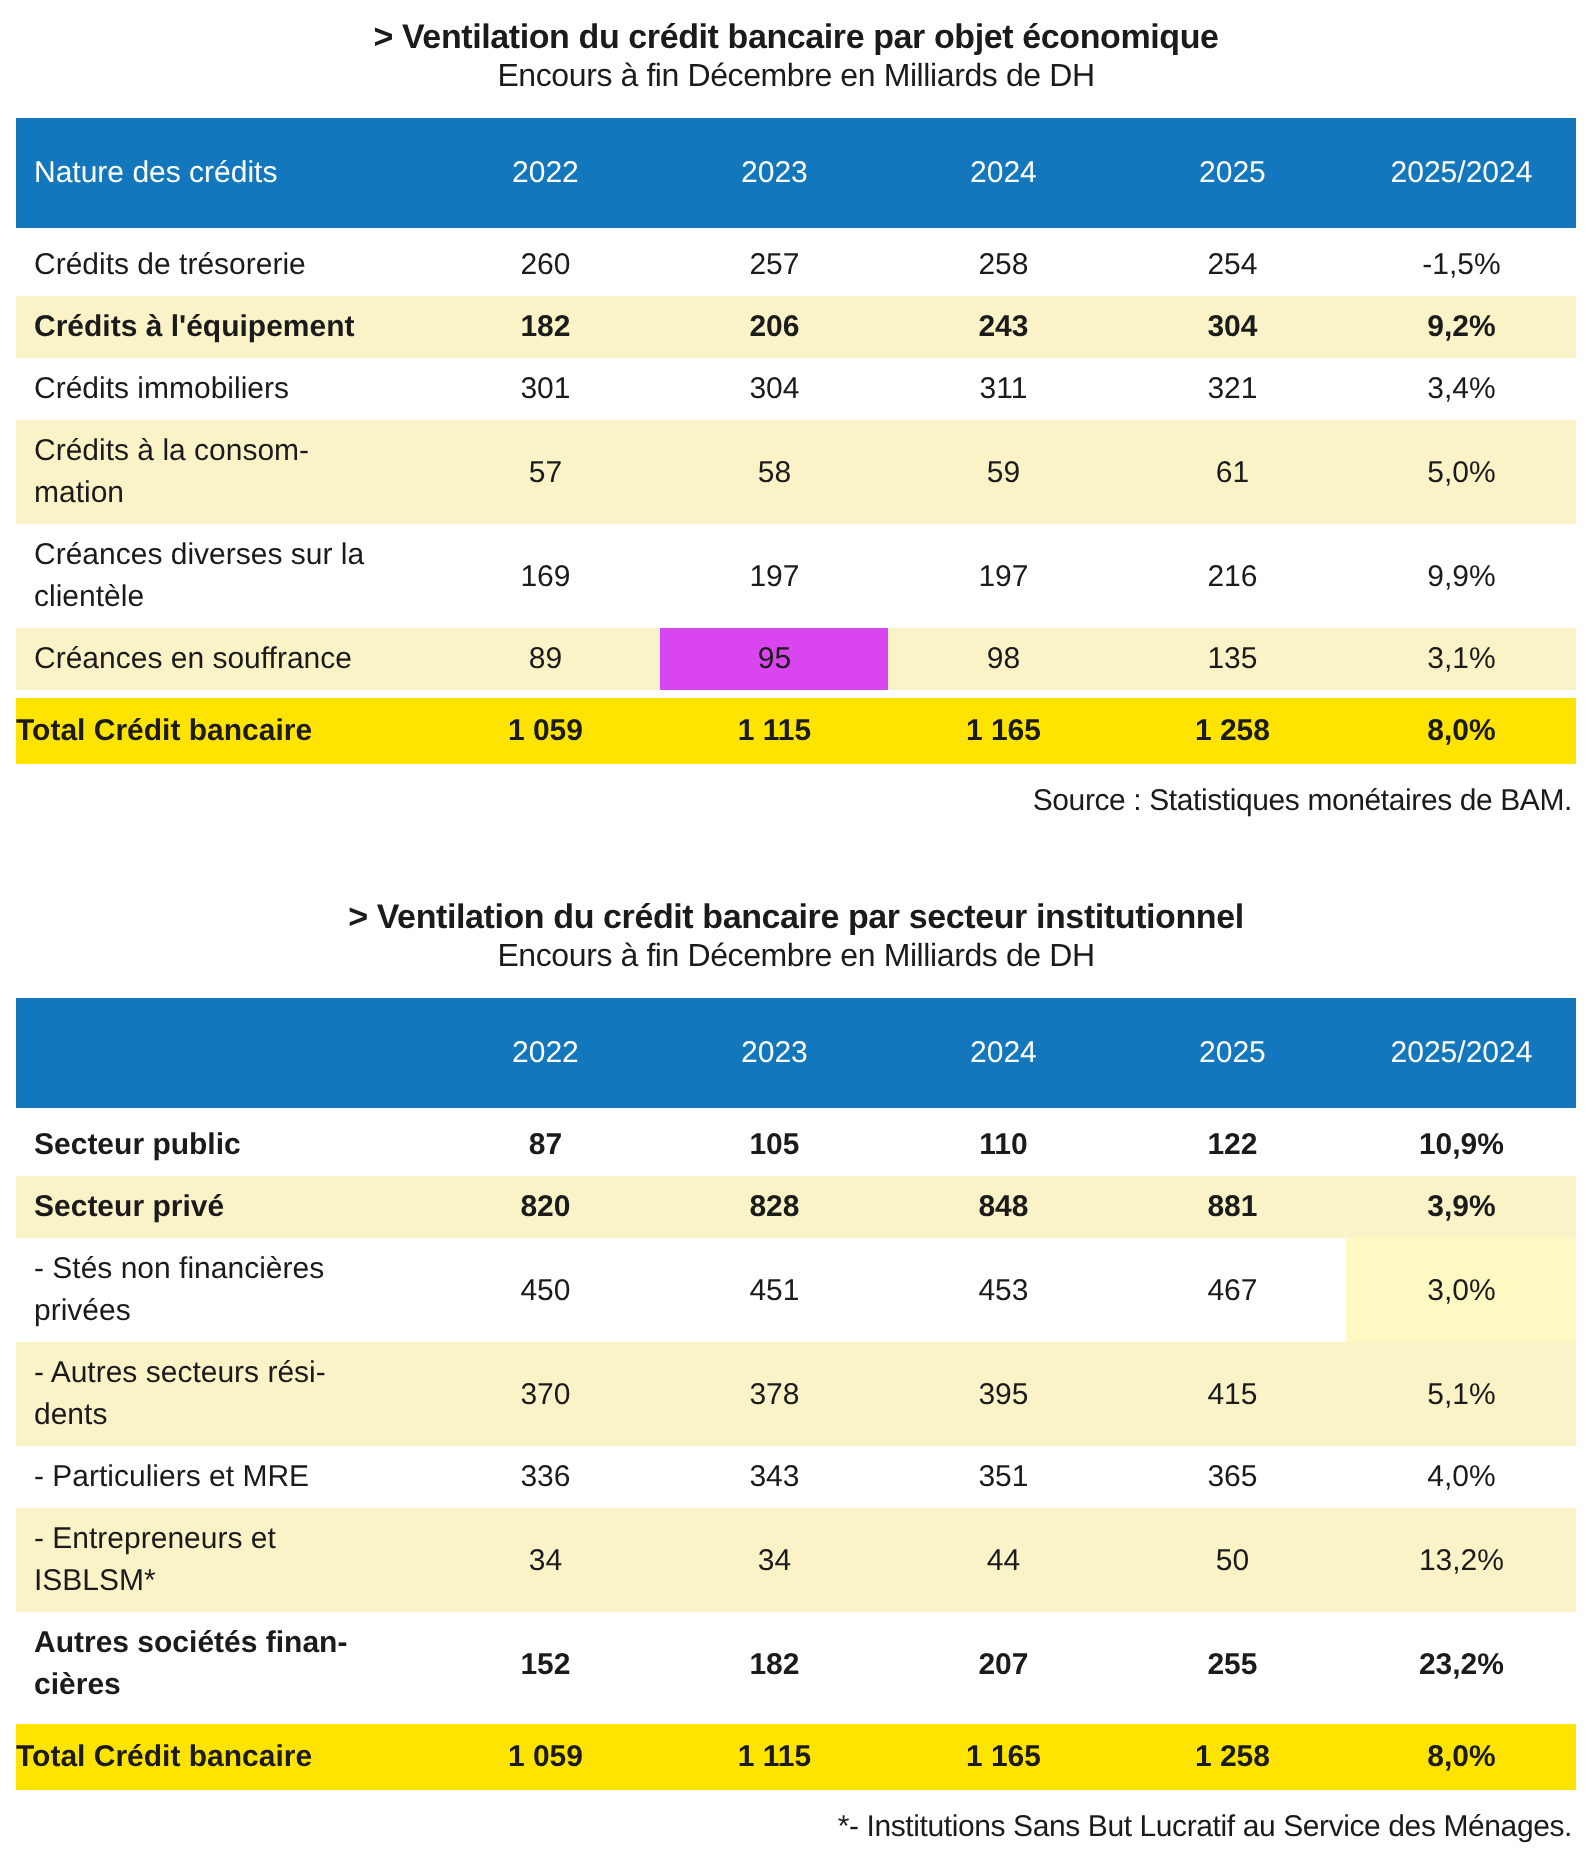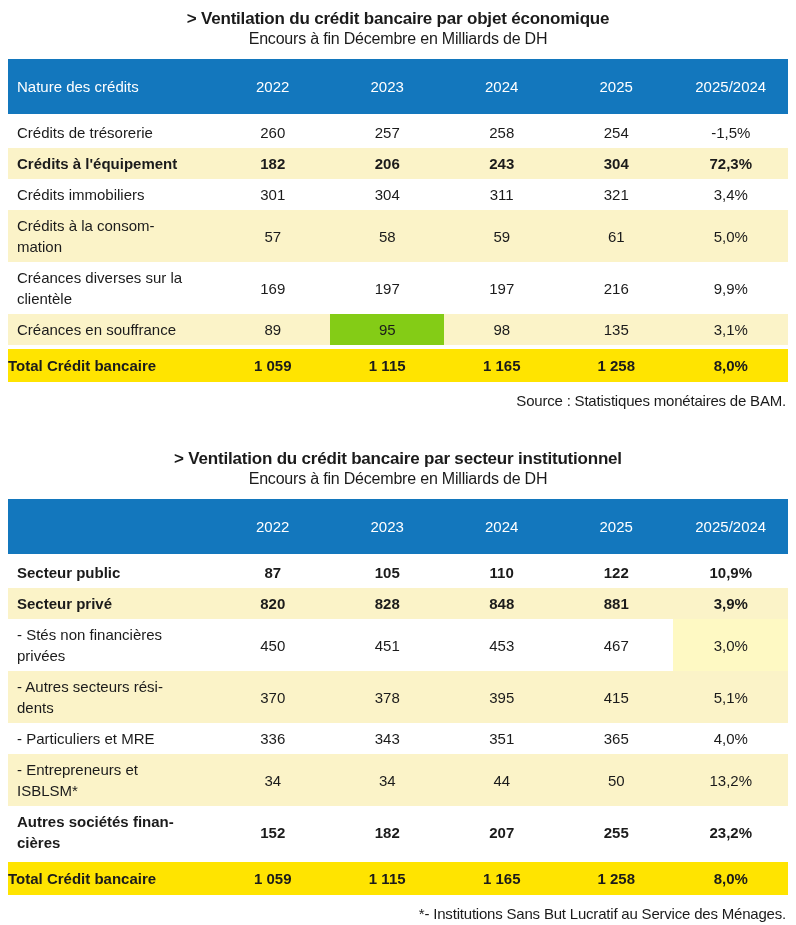--- a/index.html
+++ b/index.html
@@ -111,21 +111,21 @@
             <td style="background: rgb(255, 255, 255);">258</td>
             <td style="background: rgb(255, 255, 255);">254</td>
             <td style="background: rgb(255, 255, 255);">-1,5%</td>
           </tr>
           <tr class="bold bg-cream">
             <td class="label-col" style="background: rgb(251, 243, 200);">Crédits à l'équipement</td>
             <td style="background: rgb(251, 243, 200);">182</td>
             <td style="background: rgb(251, 243, 200);">206</td>
             <td style="background: rgb(251, 243, 200);">243</td>
             <td style="background: rgb(251, 243, 200);">304</td>
-            <td style="background: rgb(251, 243, 200);">72,3%</td>
+            <td style="background: rgb(251, 243, 200);">9,2%</td>
           </tr>
           <tr class="bg-white">
             <td class="label-col" style="background: rgb(255, 255, 255);">Crédits immobiliers</td>
             <td style="background: rgb(255, 255, 255);">301</td>
             <td style="background: rgb(255, 255, 255);">304</td>
             <td style="background: rgb(255, 255, 255);">311</td>
             <td style="background: rgb(255, 255, 255);">321</td>
             <td style="background: rgb(255, 255, 255);">3,4%</td>
           </tr>
           <tr class="bg-cream">
@@ -142,21 +142,21 @@
 clientèle</td>
             <td style="background: rgb(255, 255, 255);">169</td>
             <td style="background: rgb(255, 255, 255);">197</td>
             <td style="background: rgb(255, 255, 255);">197</td>
             <td style="background: rgb(255, 255, 255);">216</td>
             <td style="background: rgb(255, 255, 255);">9,9%</td>
           </tr>
           <tr class="bg-cream">
             <td class="label-col" style="background: rgb(251, 243, 200);">Créances en souffrance</td>
             <td style="background: rgb(251, 243, 200);">89</td>
-            <td style="background: #84cc16;">95</td>
+            <td style="background: #d946ef;">95</td>
             <td style="background: rgb(251, 243, 200);">98</td>
             <td style="background: rgb(251, 243, 200);">135</td>
             <td style="background: rgb(251, 243, 200);">3,1%</td>
           </tr>
           <tr class="bold bg-total">
             <td class="label-col" style="background: rgb(255, 228, 0);">Total Crédit bancaire</td>
             <td style="background: rgb(255, 228, 0);">1 059</td>
             <td style="background: rgb(255, 228, 0);">1 115</td>
             <td style="background: rgb(255, 228, 0);">1 165</td>
             <td style="background: rgb(255, 228, 0);">1 258</td>

